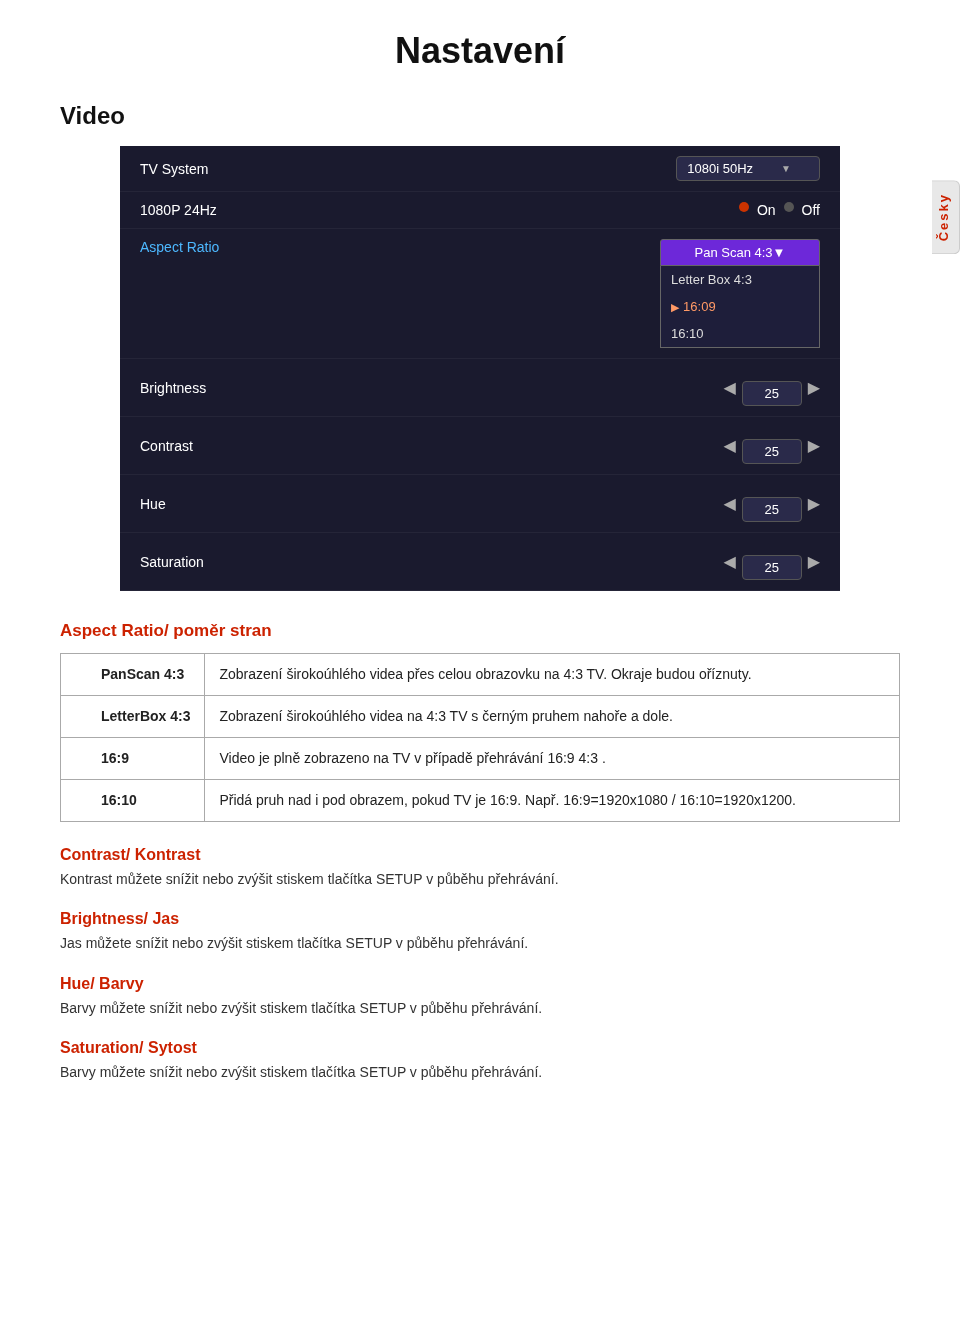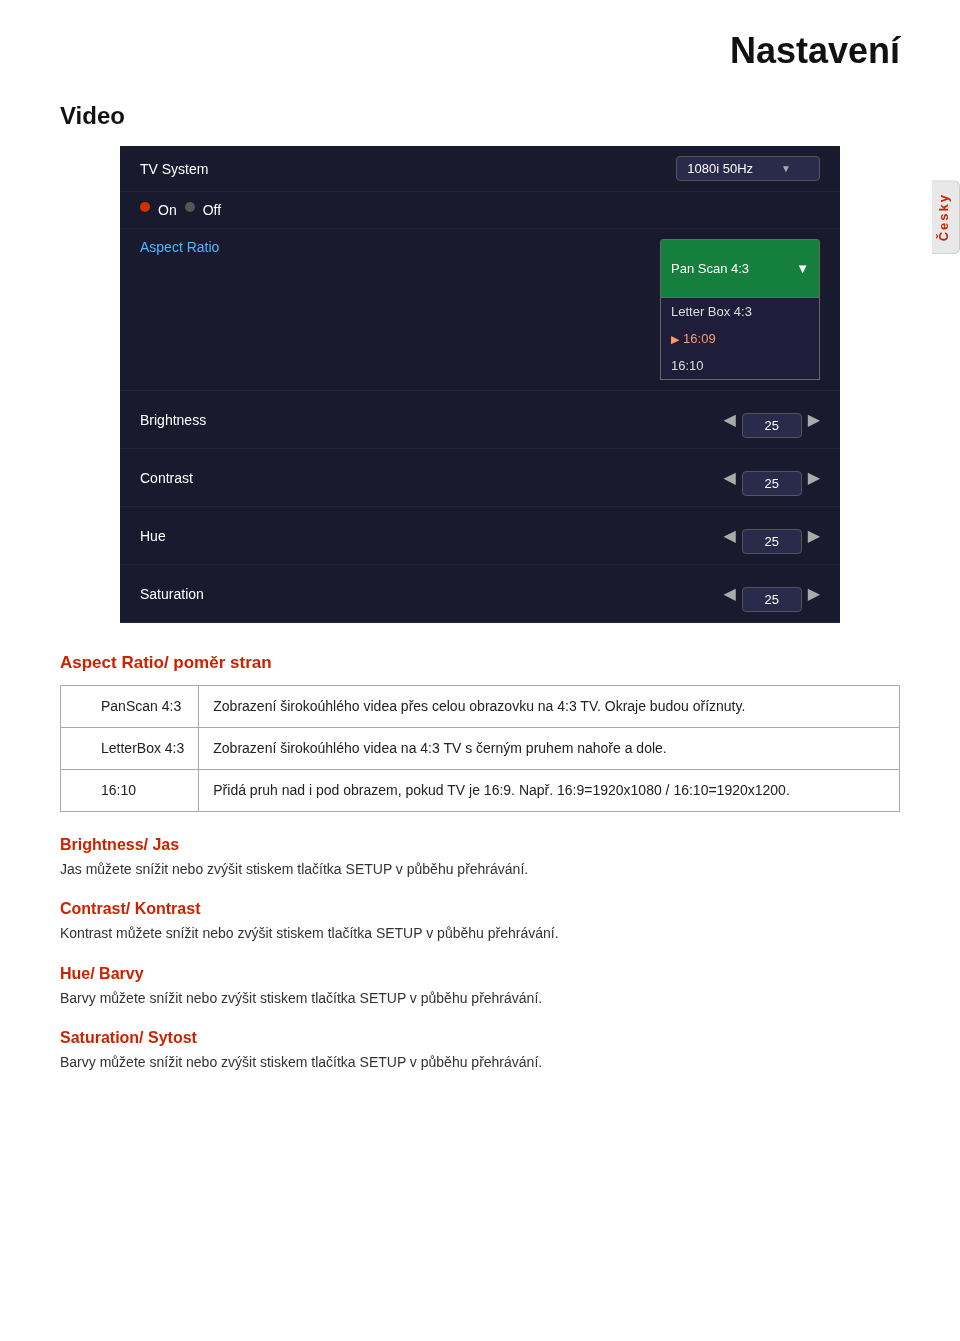--- a/index.html
+++ b/index.html
@@ -27,21 +27,21 @@
       transform: rotate(180deg);
       font-size: 13px;
       color: #cc2200;
       font-weight: bold;
       letter-spacing: 2px;
       border: 1px solid #ccc;
       border-right: none;
     }
 
     h1.page-title {
-      text-align: right;
+      text-align: center;
       font-size: 36px;
       font-weight: bold;
       margin-bottom: 30px;
       color: #111;
     }
 
     h2.section-title {
       font-size: 24px;
       font-weight: bold;
       margin-bottom: 16px;
@@ -142,27 +142,27 @@
       margin-top: 12px;
     }
 
     
     .tv-dropdown-menu {
       position: relative;
       min-width: 160px;
     }
 
     .tv-dropdown-header {
-      background: #15803d;
+      background: #6d28d9;
       border: 1px solid #666;
-      padding: 21px 10px;
+      padding: 5px 10px;
       color: #fff;
       font-size: 13px;
       display: flex;
-      justify-content: space-between;
+      justify-content: center;
       align-items: center;
       border-radius: 3px 3px 0 0;
     }
 
     .tv-dropdown-list {
       background: #1e1e3a;
       border: 1px solid #666;
       border-top: none;
     }
 
@@ -200,21 +200,21 @@
     .info-table td {
       border: 1px solid #aaa;
       padding: 10px 14px;
       vertical-align: top;
       font-size: 14px;
       line-height: 1.5;
     }
 
     .info-table td:first-child {
       width: 130px;
-      font-weight: normal;
+      font-weight: bold;
       white-space: nowrap;
       padding-left: 40px;
     }
 
     
     .text-section {
       margin-bottom: 20px;
     }
 
     .text-section-title {
@@ -245,20 +245,21 @@
     <span class="tv-row-label">TV System</span>
     <div class="tv-row-control">
       <div class="tv-dropdown">
         <span>1080i 50Hz</span>
         <span class="tv-dropdown-arrow">▼</span>
       </div>
     </div>
   </div>
 
   <div class="tv-row">
+    <span class="tv-row-label">1080P 24Hz</span>
     <div class="tv-row-control tv-toggle">
       <span class="tv-dot active"></span>
       <span>On</span>
       <span class="tv-dot"></span>
       <span>Off</span>
     </div>
   </div>
 
   <div class="tv-row active-row dropdown-open">
     <span class="tv-row-label" style="color:#4db8ff;">Aspect Ratio</span>
@@ -321,34 +322,38 @@
   <tbody id="aspect-table-body">
   <tr>
         <td>PanScan 4:3</td>
         <td>Zobrazení širokoúhlého videa přes celou  obrazovku na 4:3 TV. Okraje budou oříznuty.</td>
       </tr>
       <tr>
         <td>LetterBox 4:3</td>
         <td>Zobrazení širokoúhlého videa na 4:3 TV  s černým pruhem nahoře a dole.</td>
       </tr>
       <tr>
+        <td>16:9</td>
+        <td>Video je plně zobrazeno na TV v případě  přehrávání 16:9   4:3 .</td>
+      </tr>
+      <tr>
         <td>16:10</td>
         <td>Přidá pruh nad i pod obrazem, pokud TV je 16:9. Např. 16:9=1920x1080 / 16:10=1920x1200.</td>
       </tr>
     </tbody>
 </table>
 
 <div id="text-sections">
     <div class="text-section">
+      <div class="text-section-title">Contrast/ Kontrast</div>
+      <div class="text-section-body">Kontrast můžete snížit nebo zvýšit stiskem tlačítka SETUP v půběhu přehrávání.</div>
+    </div>
+    <div class="text-section">
       <div class="text-section-title">Brightness/ Jas</div>
       <div class="text-section-body">Jas můžete snížit nebo zvýšit stiskem tlačítka SETUP v půběhu přehrávání.</div>
-    </div>
-    <div class="text-section">
-      <div class="text-section-title">Contrast/ Kontrast</div>
-      <div class="text-section-body">Kontrast můžete snížit nebo zvýšit stiskem tlačítka SETUP v půběhu přehrávání.</div>
     </div>
     <div class="text-section">
       <div class="text-section-title">Hue/ Barvy</div>
       <div class="text-section-body">Barvy  můžete snížit nebo zvýšit stiskem tlačítka SETUP v půběhu přehrávání.</div>
     </div>
     <div class="text-section">
       <div class="text-section-title">Saturation/ Sytost</div>
       <div class="text-section-body">Barvy  můžete snížit nebo zvýšit stiskem tlačítka SETUP v půběhu přehrávání.</div>
     </div>
   </div>

